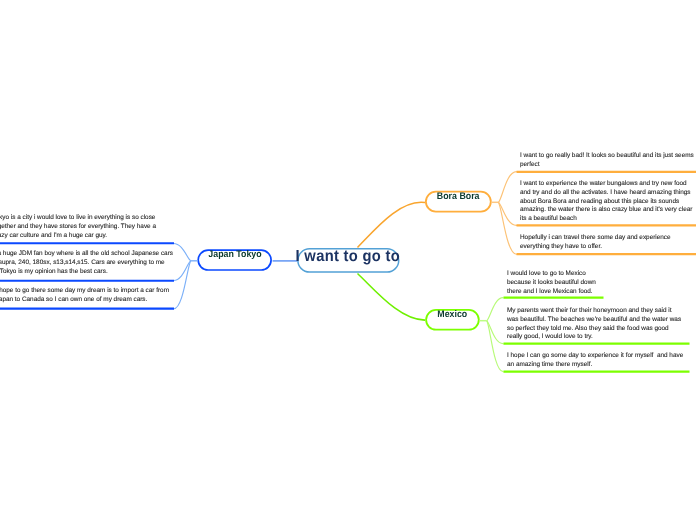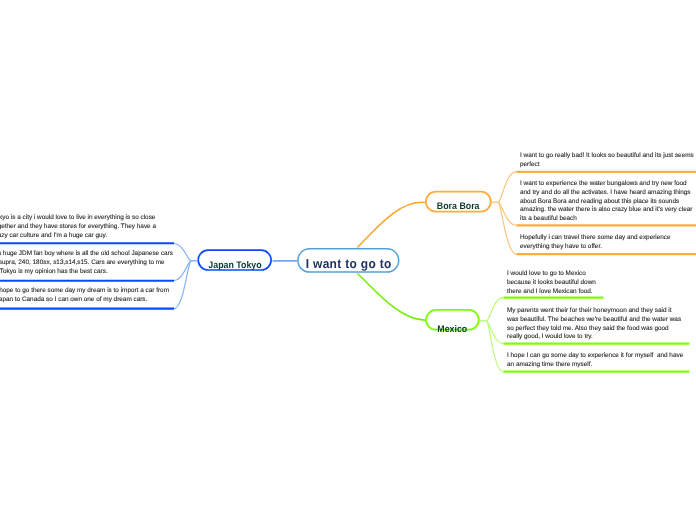--- a/index.html
+++ b/index.html
@@ -1,23 +1,23 @@
 <!DOCTYPE html>
 <html><head>
 <meta charset="utf-8">
 <style>
   html,body{margin:0;padding:0;}
   body{width:696px;height:520px;background:#fff;font-family:"Liberation Sans",sans-serif;overflow:hidden;position:relative;-webkit-font-smoothing:antialiased;text-rendering:geometricPrecision;}
   .canvas{position:absolute;left:0;top:0;width:696px;height:520px;}
   svg.links{position:absolute;left:0;top:0;width:696px;height:520px;overflow:visible;}
-  .node{position:absolute;box-sizing:border-box;border-radius:999px;background:transparent;transform:translateZ(0);display:flex;align-items:flex-end;justify-content:center;color:#0b3a2e;font-weight:bold;white-space:nowrap;}
+  .node{position:absolute;box-sizing:border-box;border-radius:999px;background:transparent;transform:translateZ(0);display:flex;align-items:flex-start;justify-content:center;color:#0b3a2e;font-weight:bold;white-space:nowrap;}
   .node span{display:inline-block;transform:scaleX(0.92) translateZ(0);}
   #center-node span{letter-spacing:0.35px;}
   .node span{opacity:0.999;}
-  #center-node{left:297px;top:248px;width:102.5px;height:23px;font-size:13px;color:#1c3362;}
+  #center-node{left:297px;top:248px;width:102.5px;height:23px;font-size:16px;color:#1c3362;}
   #node-japan{left:197.3px;top:249.3px;width:74.7px;height:22px;font-size:9.6px;}
   #node-bora{left:425px;top:190.8px;width:66.7px;height:21.7px;font-size:9.6px;}
   #node-mexico{left:425.2px;top:309px;width:54.5px;height:26px;font-size:9.6px;}
   .leaf{position:absolute;font-size:6.4px;color:#222;line-height:8.8px;white-space:pre;transform:translateZ(0);-webkit-text-stroke:0.09px #222;}
   .leaf.r{text-align:left;}
 </style>
 </head>
 <body>
 
 <div class="canvas">

